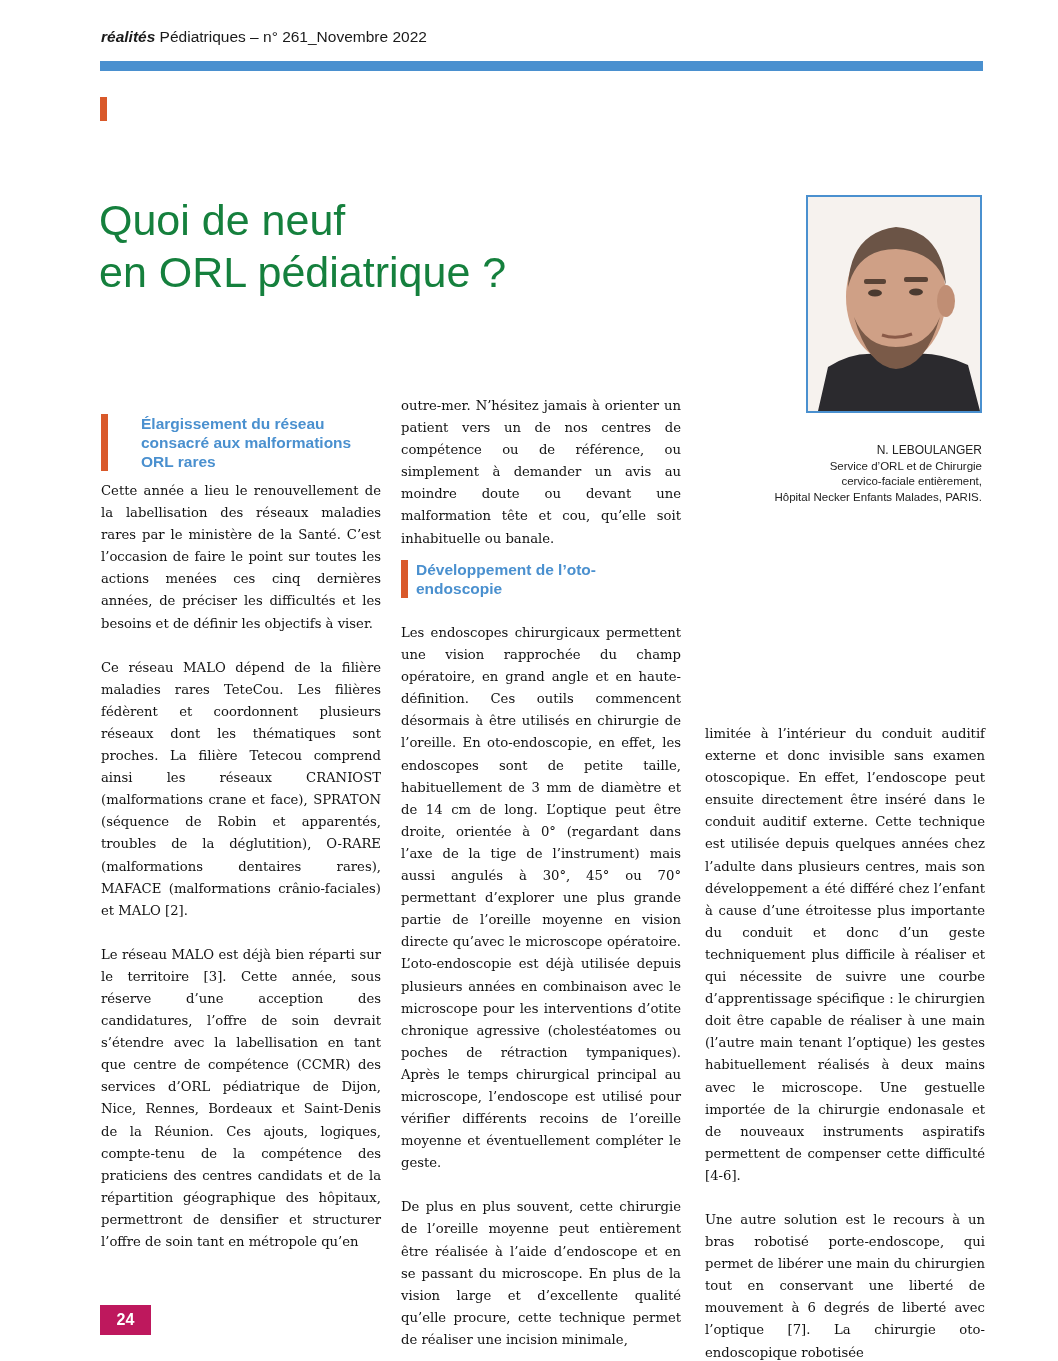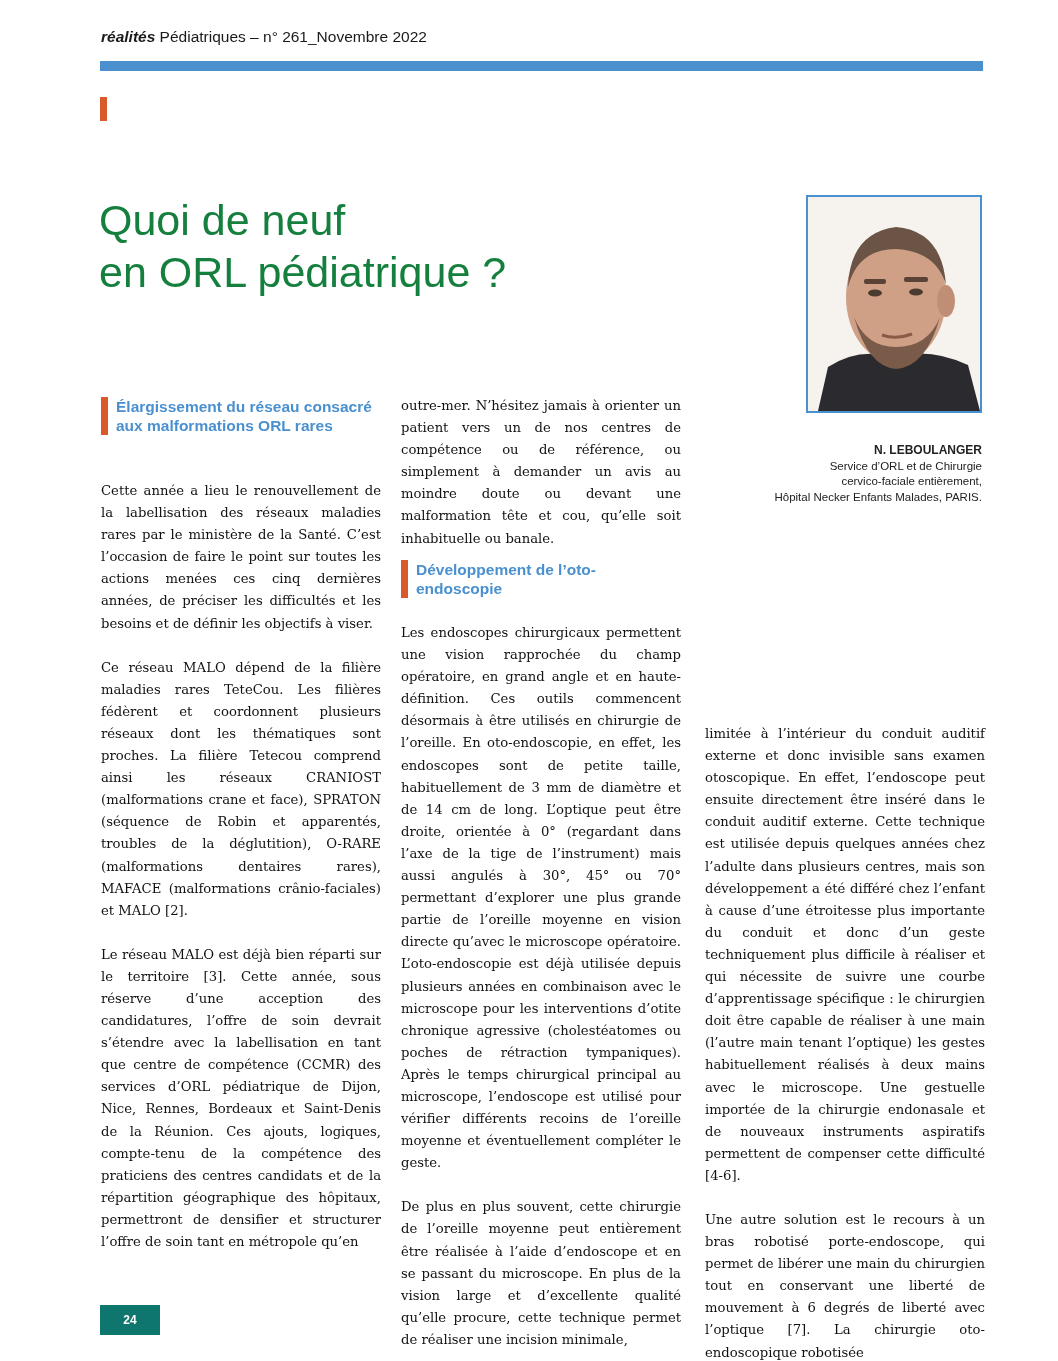--- a/index.html
+++ b/index.html
@@ -7,32 +7,32 @@
   .abs { position: absolute; }
   .running-head { left: 101px; top: 28px; font-family: Liberation Sans, sans-serif; font-size: 15.5px; color: #1a1a1a; white-space: nowrap; }
   .running-head .brand { font-weight: bold; font-style: italic; }
   .top-bar { left: 100px; top: 61px; width: 883px; height: 10px; background: #4a90cf; }
   .rubric { left: 100px; top: 89px; height: 36px; display: flex; align-items: center; }
   .rubric .mark { width: 7px; height: 24px; background: #d9592a; margin-right: 12px; margin-top: 4px; }
   .rubric .label { font-family: "Liberation Sans", sans-serif; font-weight: bold; font-size: 30px; color: #4a90cf; letter-spacing: 0.3px; }
   .title { left: 99px; top: 194px; font-family: "Liberation Sans", sans-serif; font-size: 43px; line-height: 52px; color: #15803d; }
   .photo { left: 806px; top: 195px; width: 172px; height: 214px; border: 2px solid #4a90cf; overflow: hidden; background: #f4efe9; }
   .author { left: 720px; top: 443px; width: 262px; text-align: right; font-family: "Liberation Sans", sans-serif; font-size: 11.5px; line-height: 15.5px; color: #222; }
-  .author .name { font-weight: bold; font-size: 12px; }
+  .author .name { font-weight: normal; font-size: 12px; }
   .col { font-size: 13.2px; line-height: 22.1px; text-align: justify; }
   .col p { margin: 0 0 22px 0; }
   .col-1 { left: 101px; top: 480px; width: 280px; }
   .col-2 { left: 401px; top: 395px; width: 280px; }
   .col-3 { left: 705px; top: 723px; width: 280px; }
   .subhead { display: flex; margin-bottom: 22px; }
   .subhead .bar { width: 7px; background: #d9592a; margin-right: 8px; flex: none; }
   .subhead .text { font-family: "Liberation Sans", sans-serif; font-weight: bold; font-size: 15.5px; line-height: 19px; color: #4a90cf; }
-  .sub-1 { left: 101px; top: 397px; width: 280px; }
+  .sub-1 { left: 101px; top: 414px; width: 280px; gap: 25px; }
   .sub-2 { left: 401px; top: 560px; width: 280px; }
-  .page-num { left: 100px; top: 1305px; width: 60px; height: 30px; background: #0f766e; color: #fff; font-family: "Liberation Sans", sans-serif; font-weight: bold; font-size: 12px; display: flex; align-items: center; justify-content: center; }
+  .page-num { left: 100px; top: 1305px; width: 51px; height: 30px; background: #be185d; color: #fff; font-family: "Liberation Sans", sans-serif; font-weight: bold; font-size: 16px; display: flex; align-items: center; justify-content: center; }
 </style>
 </head>
 <body>
 
 <div class="abs running-head">
   <span class="brand">réalités</span>
   <span>Pédiatriques – n° 261_Novembre 2022</span>
 </div>
 <div class="abs top-bar"></div>
 

